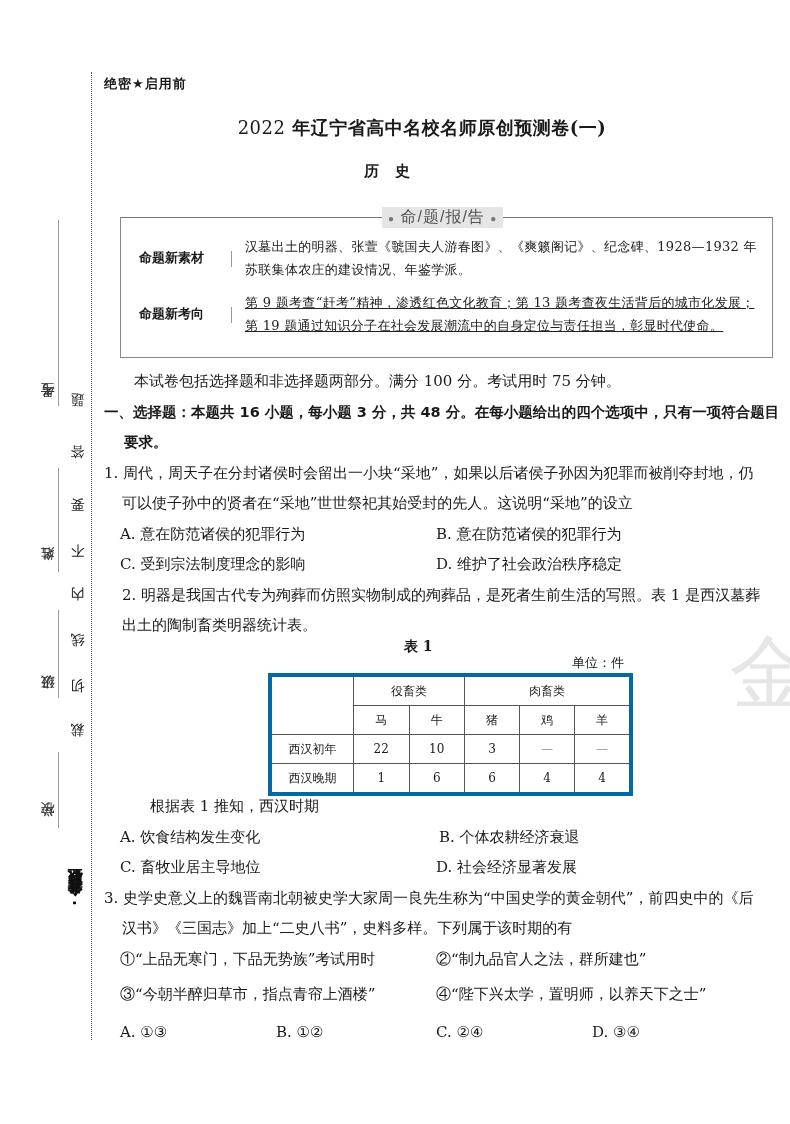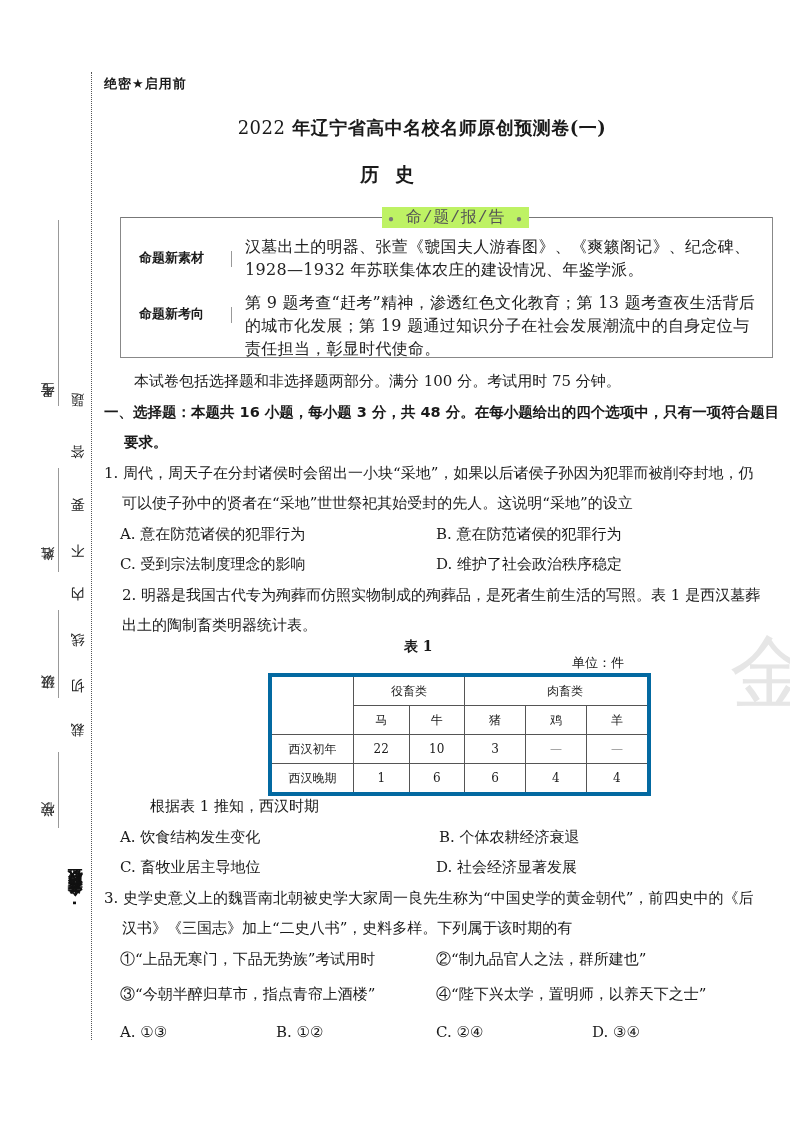--- a/index.html
+++ b/index.html
@@ -12,30 +12,30 @@
   
   .dotline { position:absolute; left:91px; top:72px; width:0; height:968px; border-left:1px dotted #555; }
   .vlabel { position:absolute; writing-mode:vertical-rl; transform:rotate(180deg); font-size:14px; color:#333; white-space:nowrap; font-family:"DejaVu Sans","Liberation Sans",sans-serif; }
   .vline { position:absolute; width:0; border-left:1px solid #999; }
   .vnotice { position:absolute; writing-mode:vertical-rl; transform:rotate(180deg); font-size:14px; color:#222; font-family:"DejaVu Serif",serif; }
   .vbrand { position:absolute; writing-mode:vertical-rl; transform:rotate(180deg); font-size:15px; font-weight:bold; color:#111; letter-spacing:1px; font-family:"DejaVu Sans",sans-serif; }
 
   .secret { left:104px; top:75px; font-size:13px; font-weight:bold; font-family:"DejaVu Sans",sans-serif; letter-spacing:1px; }
   .title { left:0; width:790px; top:116px; text-align:center; font-size:18px; font-weight:bold; letter-spacing:0.5px;margin-left:27px; }
   .title .yr { font-weight:normal; }
-  .subject { left:0; width:790px; top:162px; text-align:center; font-size:19px; font-weight:bold; letter-spacing:16px; box-sizing:border-box; }
+  .subject { left:0; width:790px; top:162px; text-align:center; font-size:15px; font-weight:bold; letter-spacing:16px; box-sizing:border-box; }
 
   .report { position:absolute; left:120px; top:217px; width:651px; height:140px; border:1px solid #888; border-top:none; }
   .report-top { position:absolute; left:120px; top:217px; width:653px; height:0; border-top:1px solid #777; }
-  .report-hd { position:absolute; left:382px; top:207px; background:#bef264; padding:0 6px; font-size:16px; color:#555; font-family:Liberation Mono, monospace; letter-spacing:1px; }
+  .report-hd { position:absolute; left:382px; top:207px; background:#e5e5e5; padding:0 6px; font-size:16px; color:#555; font-family:Liberation Sans, sans-serif; letter-spacing:1px; }
   .report-hd .dot { color:#777; font-size:10px; }
   .rrow { position:absolute; left:0; width:100%; }
   .rlabel { position:absolute; left:18px; width:94px; font-size:13px; font-weight:bold; font-family:"DejaVu Sans",sans-serif; text-align:left; }
   .rbar { position:absolute; left:110px; width:0; height:16px; border-left:1px solid #999; }
-  .rtext { position:absolute; left:124px; width:515px; font-size:16px; line-height:23px; letter-spacing:0.3px; color:#222; }
+  .rtext { position:absolute; left:124px; width:515px; font-size:13px; line-height:23px; letter-spacing:0.3px; color:#222; }
 
   .para { position:absolute; font-size:15px; line-height:20px; white-space:nowrap; }
   .b { font-weight:bold; }
   .sans { font-family:"DejaVu Sans",sans-serif; }
 
   table.t1 { position:absolute; left:268px; top:673px; border-collapse:collapse; font-size:12px; }
   table.t1 td { border:1px solid #555; text-align:center; height:28px; padding:0; }
   table.t1 { border:4px solid #0369a1; }
 
   .watermark { position:absolute; left:730px; top:620px; font-size:80px; color:#e6e6e6; font-family:"DejaVu Serif",serif; }
@@ -78,21 +78,21 @@
 <div class="report-top"></div>
 <div class="report">
   <div class="rrow" style="top:18px;">
     <div class="rlabel" style="top:14px;">命题新素材</div>
     <div class="rbar" style="top:16px;"></div>
     <div class="rtext" style="top:0;">汉墓出土的明器、张萱《虢国夫人游春图》、《爽籁阁记》、纪念碑、1928—1932 年苏联集体农庄的建设情况、年鉴学派。</div>
   </div>
   <div class="rrow" style="top:74px;">
     <div class="rlabel" style="top:14px;">命题新考向</div>
     <div class="rbar" style="top:16px;"></div>
-    <div class="rtext" style="top:0;">第 9 题考查“赶考”精神，渗透红色文化教育；第 13 题考查夜生活背后的城市化发展；第 19 题通过知识分子在社会发展潮流中的自身定位与责任担当，彰显时代使命。</div>
+    <div class="rtext" style="top:0;text-decoration:underline;">第 9 题考查“赶考”精神，渗透红色文化教育；第 13 题考查夜生活背后的城市化发展；第 19 题通过知识分子在社会发展潮流中的自身定位与责任担当，彰显时代使命。</div>
   </div>
 </div>
 <div class="report-hd">
   <span class="dot">●</span>
   <span>命/题/报/告</span>
   <span class="dot">●</span>
 </div>
 
 <div class="para" style="left:134px; top:371px;">本试卷包括选择题和非选择题两部分。满分 100 分。考试用时 75 分钟。</div>
 <div class="para b sans" style="left:104px; top:402px; font-size:14.5px;">一、选择题：本题共 16 小题，每小题 3 分，共 48 分。在每小题给出的四个选项中，只有一项符合题目</div>
@@ -108,21 +108,21 @@
 <div class="para" style="left:122px; top:585px;">2. 明器是我国古代专为殉葬而仿照实物制成的殉葬品，是死者生前生活的写照。表 1 是西汉墓葬</div>
 <div class="para" style="left:122px; top:615px;">出土的陶制畜类明器统计表。</div>
 <div class="para b" style="left:404px; top:636px; font-size:14px;">表 1</div>
 <div class="para" style="left:572px; top:653px; font-size:13px;">单位：件</div>
 
 <table class="t1">
   <tbody>
       <tr>
     <td rowspan="2" style="width:81px;"></td>
     <td colspan="2" style="width:110px;">役畜类</td>
-    <td colspan="3" style="width:164px;padding-left:18px;">肉畜类</td>
+    <td colspan="3" style="width:164px;">肉畜类</td>
   </tr>
   <tr>
     <td style="width:54px;">马</td>
     <td style="width:54px;">牛</td>
     <td style="width:54px;">猪</td>
     <td style="width:54px;">鸡</td>
     <td style="width:54px;">羊</td>
   </tr>
   <tr>
     <td>西汉初年</td>

